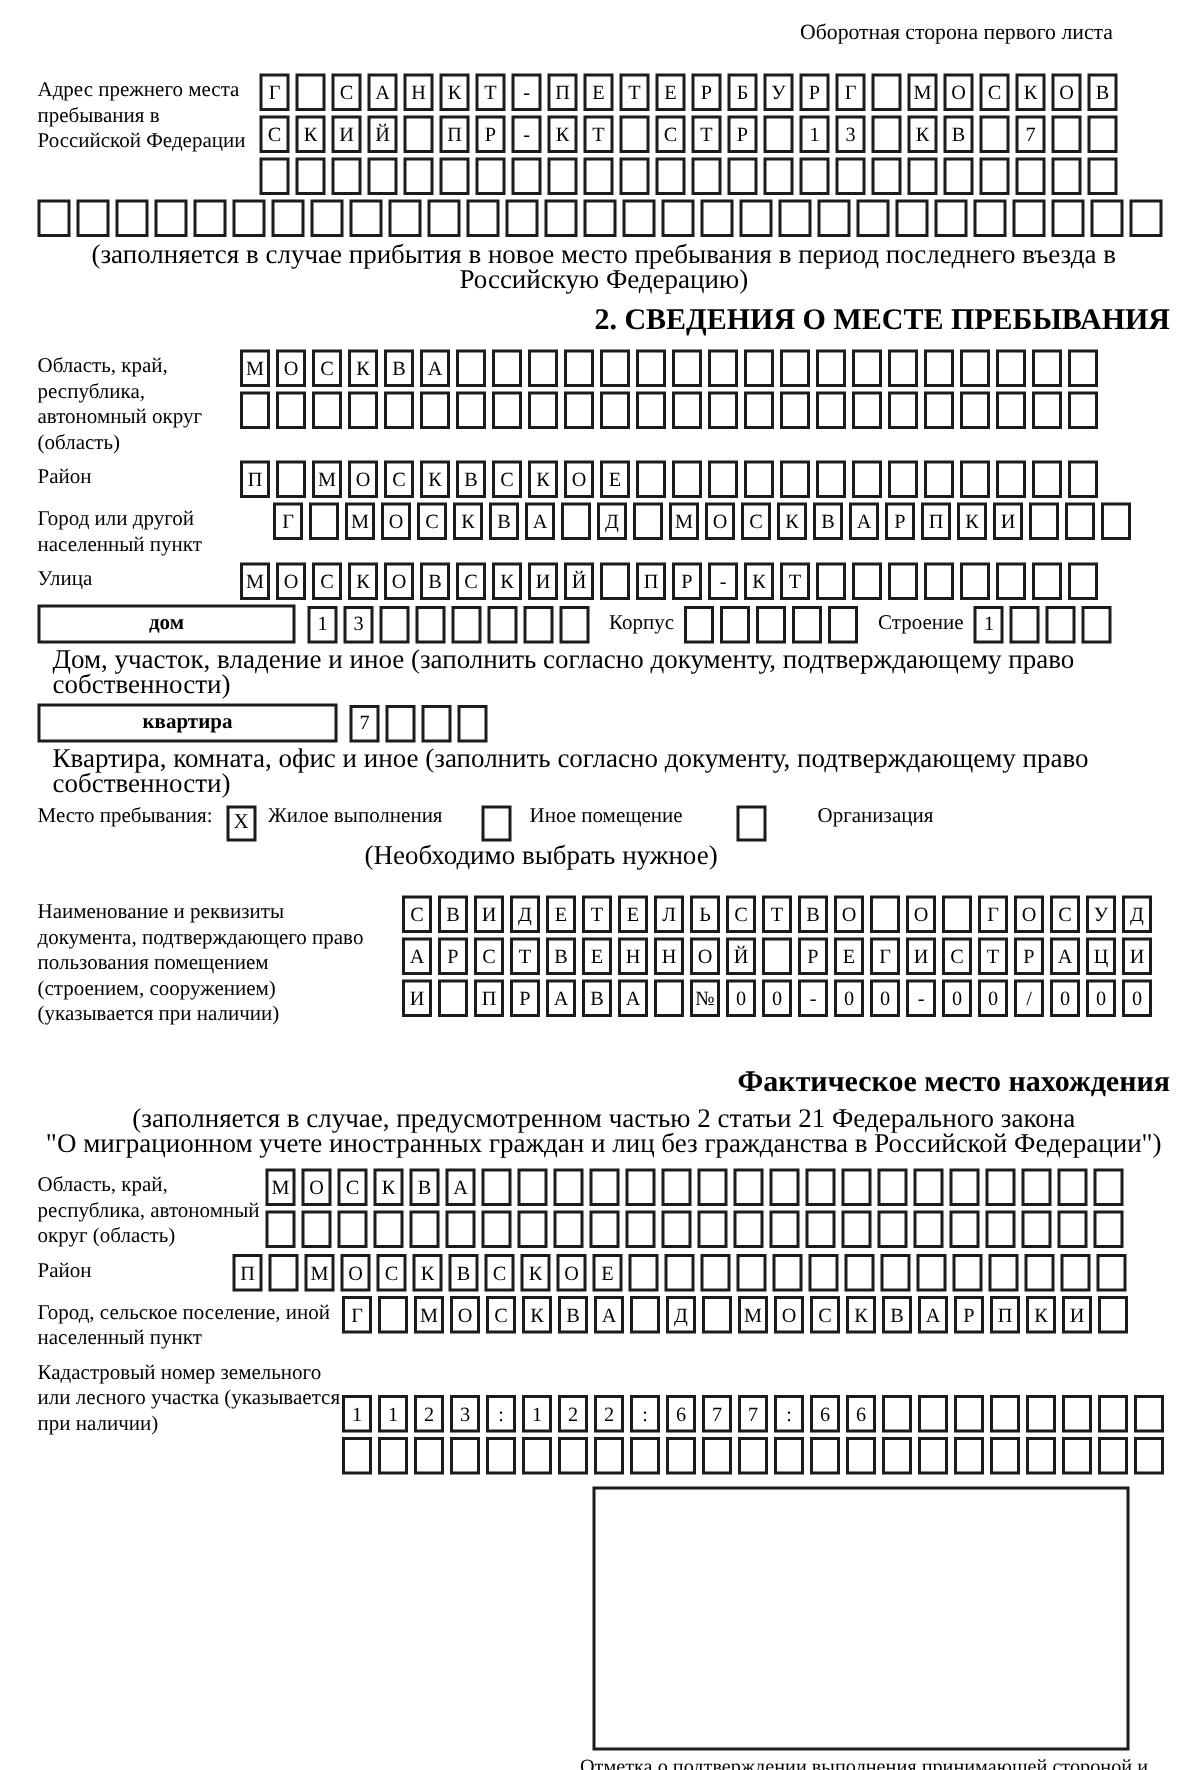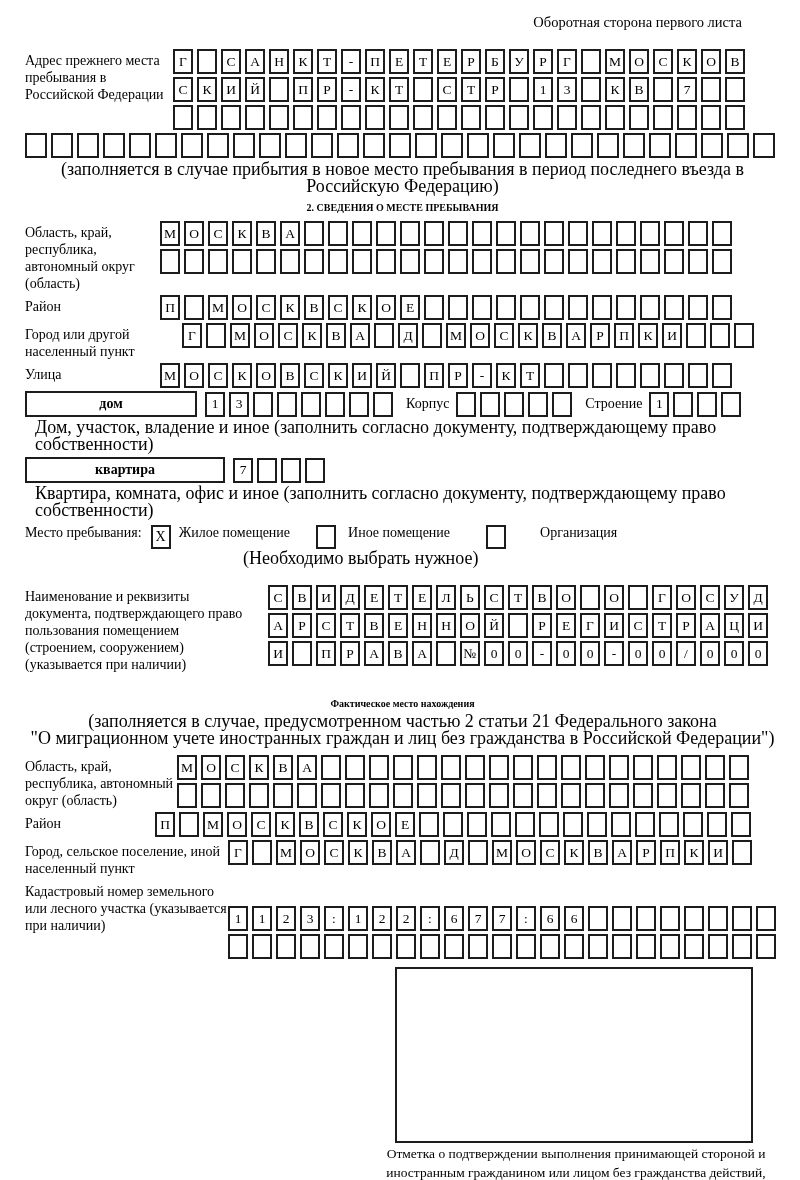--- a/index.html
+++ b/index.html
@@ -16,21 +16,21 @@
   .cellrow{display:flex;}
   .cellrow + .cellrow{margin-top:3px;}
   .cell{
     flex:none;width:20px;height:25px;box-sizing:border-box;margin-right:4px;
     border:2px solid #1c1c1c;display:flex;align-items:center;justify-content:center;
     font-size:13.5px;
   }
   .wide-row .cell{width:22px;}
   .note{font-size:18px;line-height:17px;}
   .center{text-align:center;}
-  .sec-title{text-align:center;font-weight:bold;font-size:10px;margin:7px 0 8px;}
+  .sec-title{text-align:right;font-weight:bold;font-size:20px;margin:7px 0 8px;}
   .houserow{display:flex;align-items:center;margin:3px 0 2px;}
   .widebox{
     flex:none;border:2px solid #1c1c1c;height:26px;box-sizing:border-box;
     display:flex;align-items:center;justify-content:center;margin-right:8px;font-weight:bold;
   }
   .inline-label{flex:none;margin:0 7px 0 9px;}
   .stayrow{display:flex;align-items:flex-start;margin:6px 0 1px;}
   .checkbox{
     flex:none;width:20px;height:24px;box-sizing:border-box;border:2px solid #1c1c1c;
     display:flex;align-items:center;justify-content:center;font-size:14px;
@@ -361,21 +361,21 @@
         <div class="cell"></div>
         <div class="cell"></div>
         <div class="cell"></div>
       </div>
   </div>
   <div class="note capleft">Квартира, комната, офис и иное (заполнить согласно документу, подтверждающему право собственности)</div>
 
   <div class="stayrow">
     <div class="stay-label" style="margin-right:9px">Место пребывания:</div>
     <div class="checkbox">X</div>
-    <div class="stay-label" style="margin:0 26px 0 8px">Жилое помещение</div>
+    <div class="stay-label" style="margin:0 26px 0 8px">Жилое выполнения</div>
     <div class="checkbox"></div>
     <div class="stay-label" style="margin:0 36px 0 12px">Иное помещение</div>
     <div class="checkbox"></div>
     <div class="stay-label" style="margin-left:34px">Организация</div>
   </div>
   <div class="note choosenote">(Необходимо выбрать нужное)</div>
 
   <div class="field doc-field">
     <div class="label" style="width:223px">Наименование и реквизиты документа, подтверждающего право пользования помещением (строением, сооружением) (указывается при наличии)</div>
     <div class="rows">

